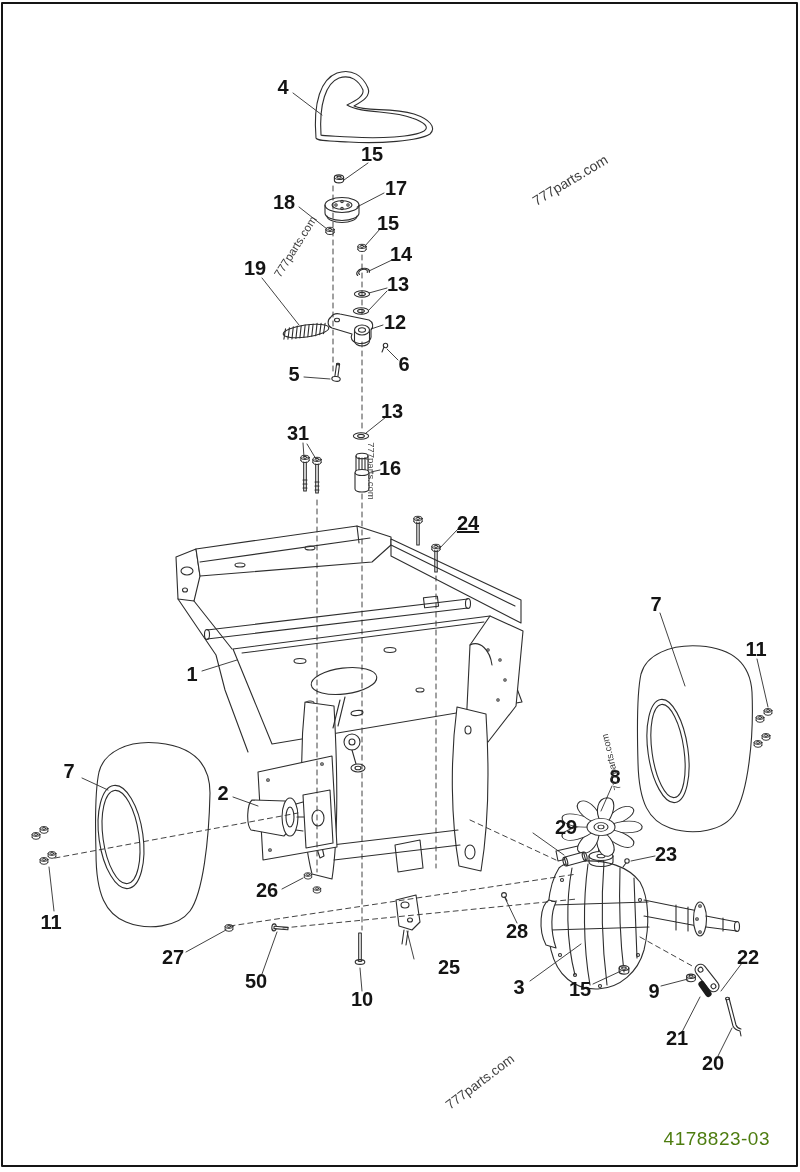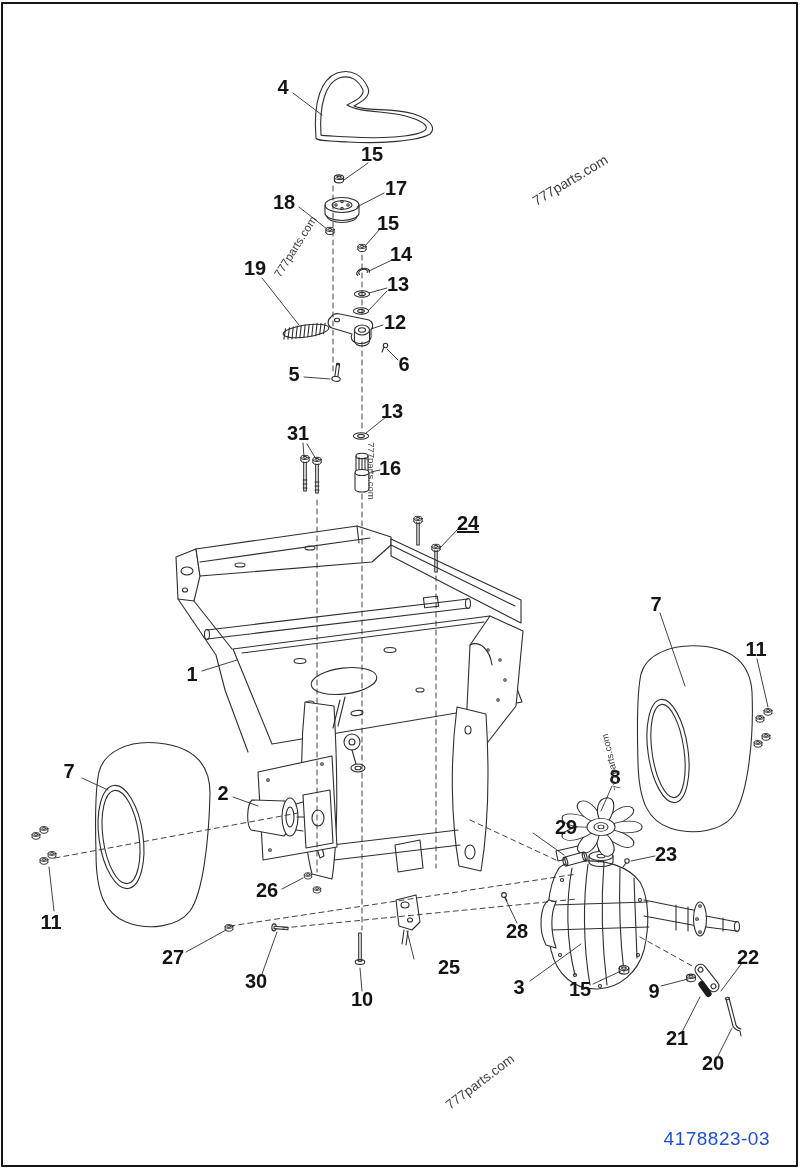--- a/index.html
+++ b/index.html
@@ -10,21 +10,21 @@
   .art{position:absolute;left:0;top:0;}
   .callout{
     position:absolute;transform:translate(-50%,-50%);
     font-weight:bold;font-size:20px;color:#141414;line-height:1;
   }
   .watermark{
     position:absolute;color:#3d3d3d;white-space:nowrap;line-height:1;
     transform:translate(-50%,-50%) rotate(var(--rot));
   }
   .part-number{
-    position:absolute;right:30px;bottom:22px;font-size:19px;color:#1d4ed8;letter-spacing:0.5px;
+    position:absolute;right:30px;bottom:22px;font-size:19px;color:#4d7c0f;letter-spacing:0.5px;
   }
 </style>
 </head>
 <body>
 
 <div class="page">
 
   <svg class="art" width="800" height="1172" viewBox="0 0 800 1172" fill="none" stroke="#2e2e2e" stroke-width="1.1" stroke-linecap="round" stroke-linejoin="round">
 
     <defs>
@@ -384,21 +384,21 @@
       <div class="callout" style="left: 713px; top: 1063px; text-align: center;">20</div>
       <div class="callout" style="left: 677px; top: 1038px;">21</div>
       <div class="callout" style="left: 748px; top: 957px;">22</div>
       <div class="callout" style="left: 666px; top: 854px;">23</div>
       <div class="callout" style="left: 468px; top: 523px; text-decoration: underline;">24</div>
       <div class="callout" style="left: 413px; top: 967px; margin-left: 36px;">25</div>
       <div class="callout" style="left: 267px; top: 890px;">26</div>
       <div class="callout" style="left: 173px; top: 957px;">27</div>
       <div class="callout" style="left: 517px; top: 931px;">28</div>
       <div class="callout" style="left: 522px; top: 827px; margin-left: 44px;">29</div>
-      <div class="callout" style="left: 256px; top: 981px;">30</div>
+      <div class="callout" style="left: 256px; top: 981px;">50</div>
       <div class="callout" style="left: 298px; top: 433px;">31</div>
     </div>
   <div>
       <div class="watermark" style="left: 296px; top: 247px; font-size: 11.5px; --rot: -58deg;">777parts.com</div>
       <div class="watermark" style="left: 570px; top: 180px; font-size: 14px; --rot: -31deg;">777parts.com</div>
       <div class="watermark" style="left: 371px; top: 471px; font-size: 9.5px; --rot: 90deg;">777parts.com</div>
       <div class="watermark" style="left: 611px; top: 762px; font-size: 9.5px; --rot: -103deg;">777parts.com</div>
       <div class="watermark" style="left: 480px; top: 1082px; font-size: 13.5px; --rot: -37deg;">777parts.com</div>
     </div>
   <div class="part-number">4178823-03</div>

